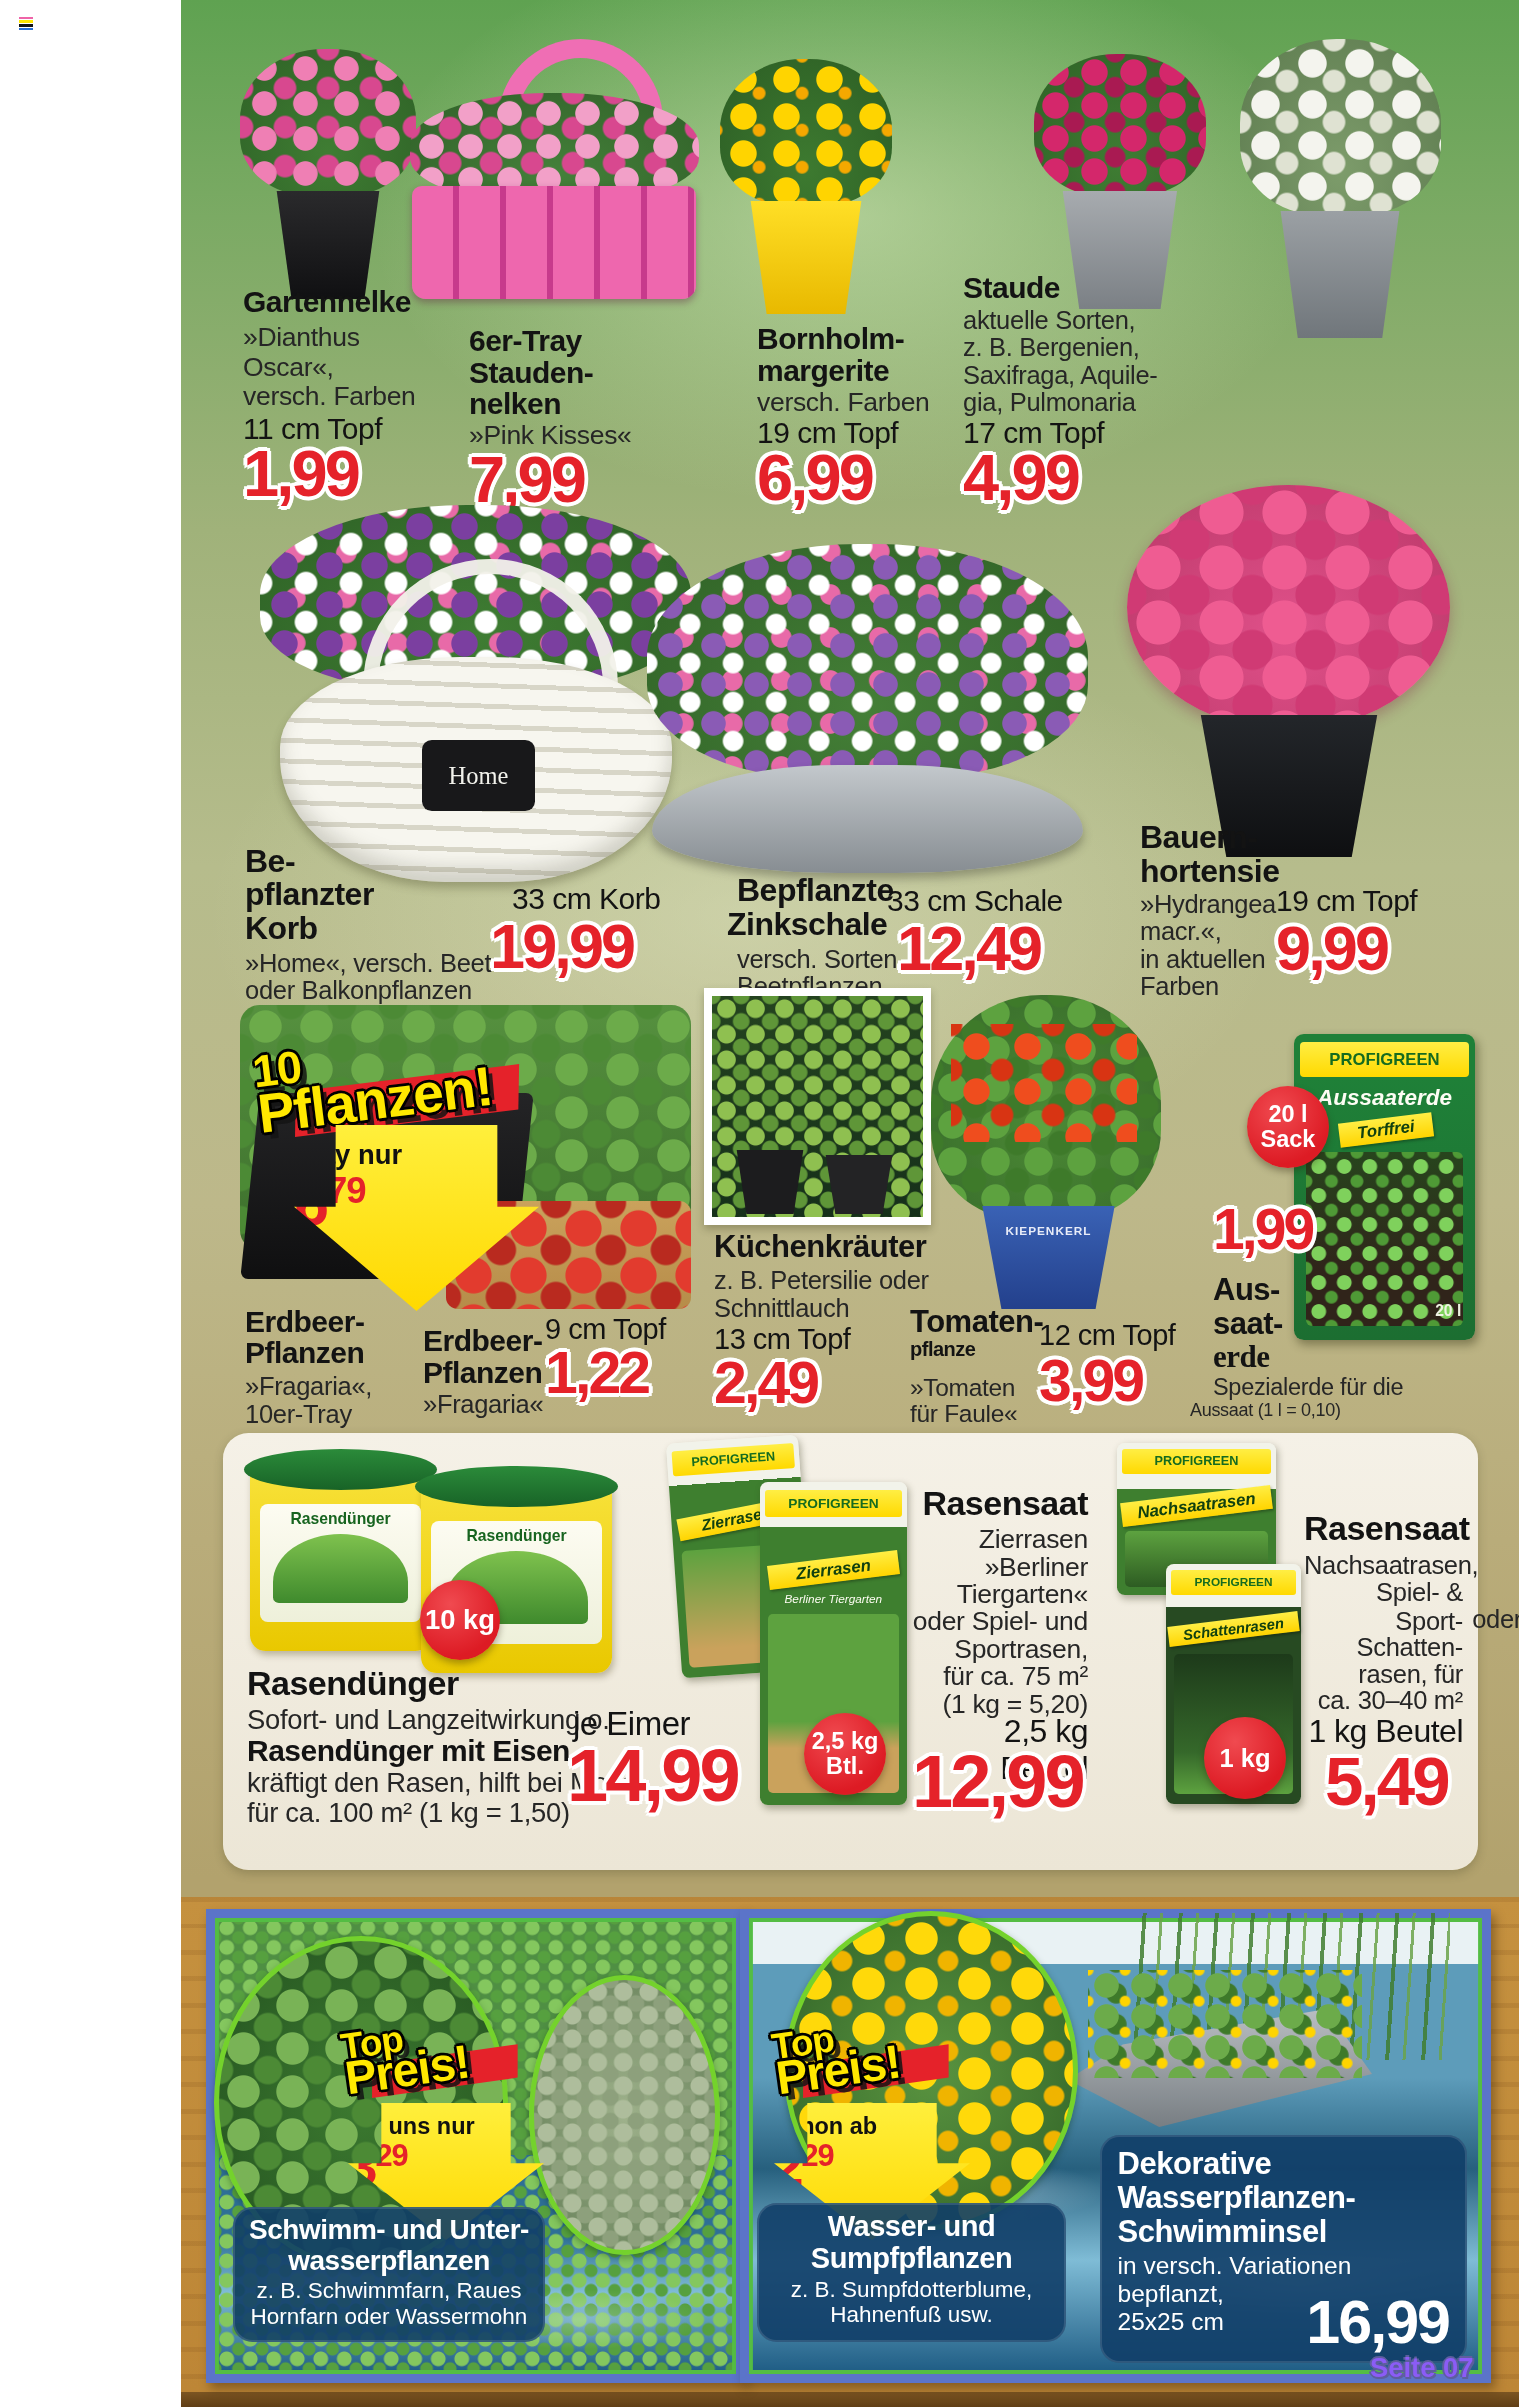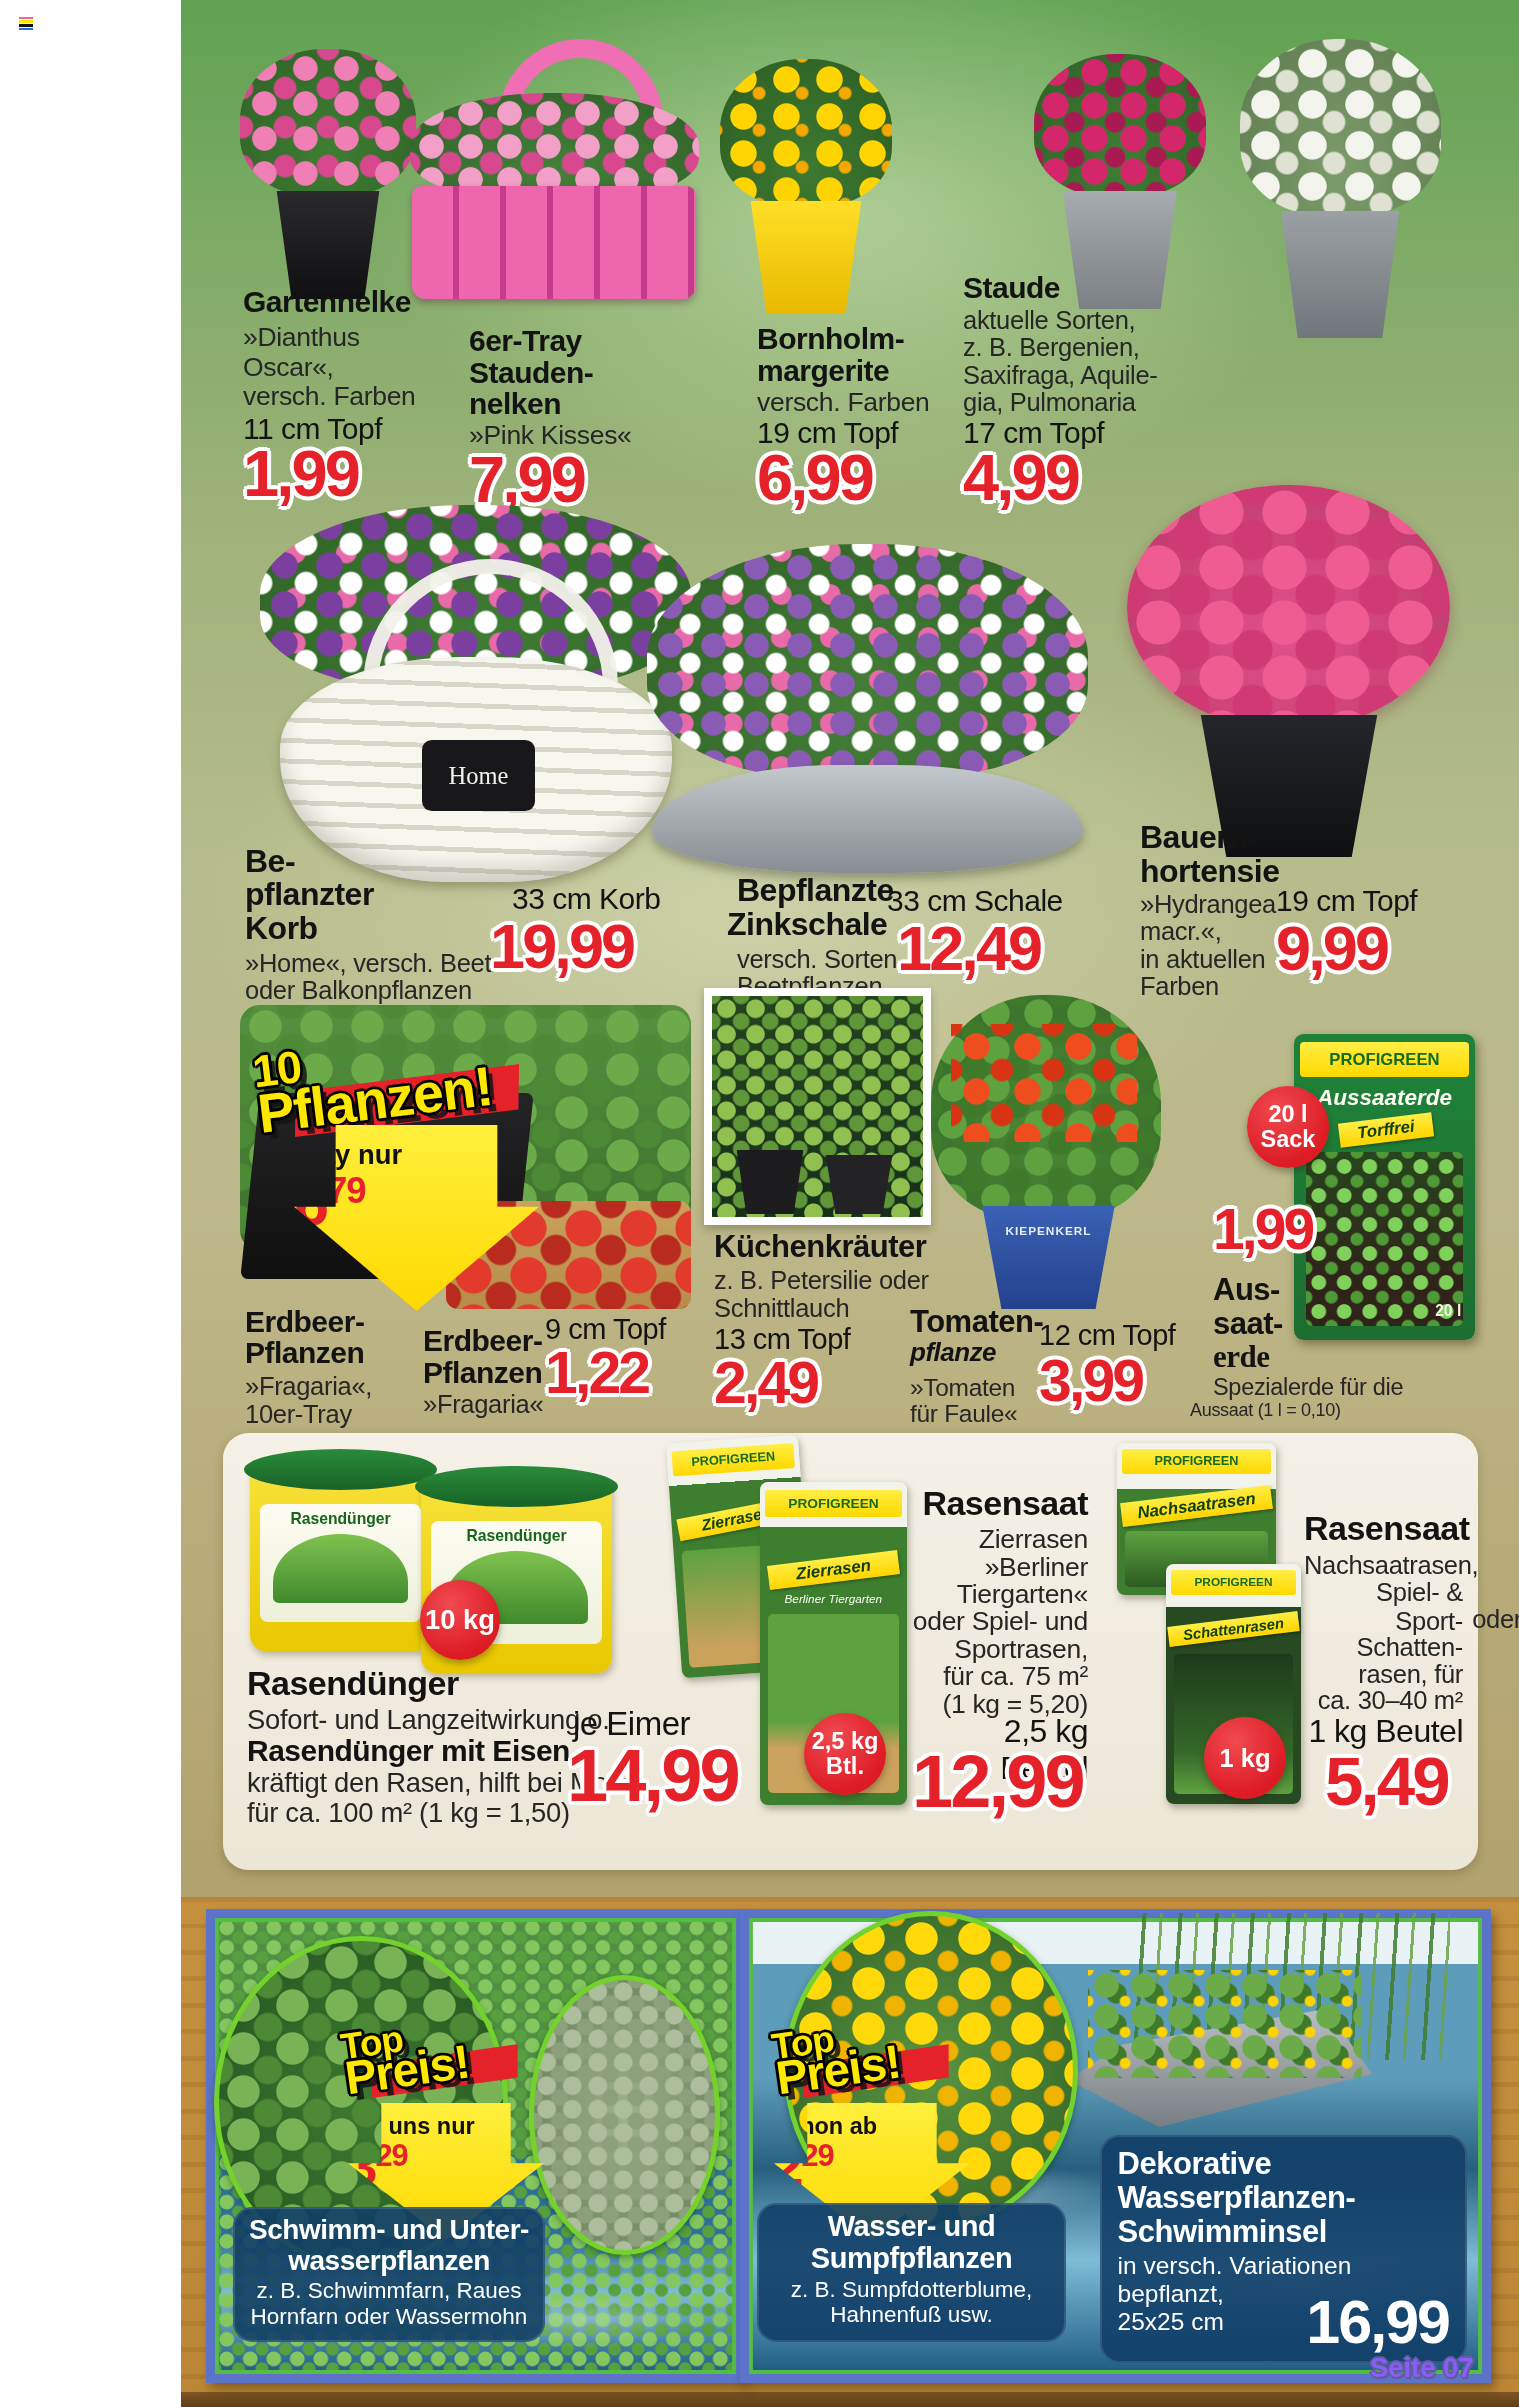--- a/index.html
+++ b/index.html
@@ -281,21 +281,21 @@
   <div class="abs sz" style="left:545px;top:1313px;font-size:29px;">9 cm Topf</div>
   <div class="abs pr" style="left:545px;top:1345px;font-size:59px;">1,22</div>
 
   <div class="abs tb" style="left:714px;top:1231px;font-size:31px;">Küchenkräuter</div>
   <div class="abs ts" style="left:714px;top:1266px;font-size:25.5px;">z. B. Petersilie oder</div>
   <div class="abs ts" style="left:714px;top:1294px;font-size:25.5px;">Schnittlauch</div>
   <div class="abs sz" style="left:714px;top:1323px;font-size:29px;">13 cm Topf</div>
   <div class="abs pr" style="left:714px;top:1355px;font-size:59px;">2,49</div>
 
   <div class="abs tb" style="left:910px;top:1306px;font-size:31px;">Tomaten-</div>
-  <div class="abs tb" style="left:910px;top:1339px;font-size:26px;font-style:italic;">pflanze</div>
+  <div class="abs tb" style="left:910px;top:1339px;font-size:20px;">pflanze</div>
   <div class="abs ts" style="left:910px;top:1374px;font-size:24.5px;">»Tomaten</div>
   <div class="abs ts" style="left:910px;top:1400px;font-size:24.5px;">für Faule«</div>
   <div class="abs sz" style="left:1039px;top:1319px;font-size:29px;">12 cm Topf</div>
   <div class="abs pr" style="left:1039px;top:1353px;font-size:59px;">3,99</div>
 
   <div class="abs pr" style="left:1213px;top:1202px;font-size:57px;">1,99</div>
   <div class="abs tb" style="left:1213px;top:1274px;font-size:31px;">Aus-</div>
   <div class="abs tb" style="left:1213px;top:1308px;font-size:31px;">saat-</div>
   <div class="abs tb" style="left:1213px;top:1341px;font-size:31px;font-family:Liberation Serif, serif;">erde</div>
   <div class="abs ts" style="left:1213px;top:1374px;font-size:23.5px;">Spezialerde für die</div>

